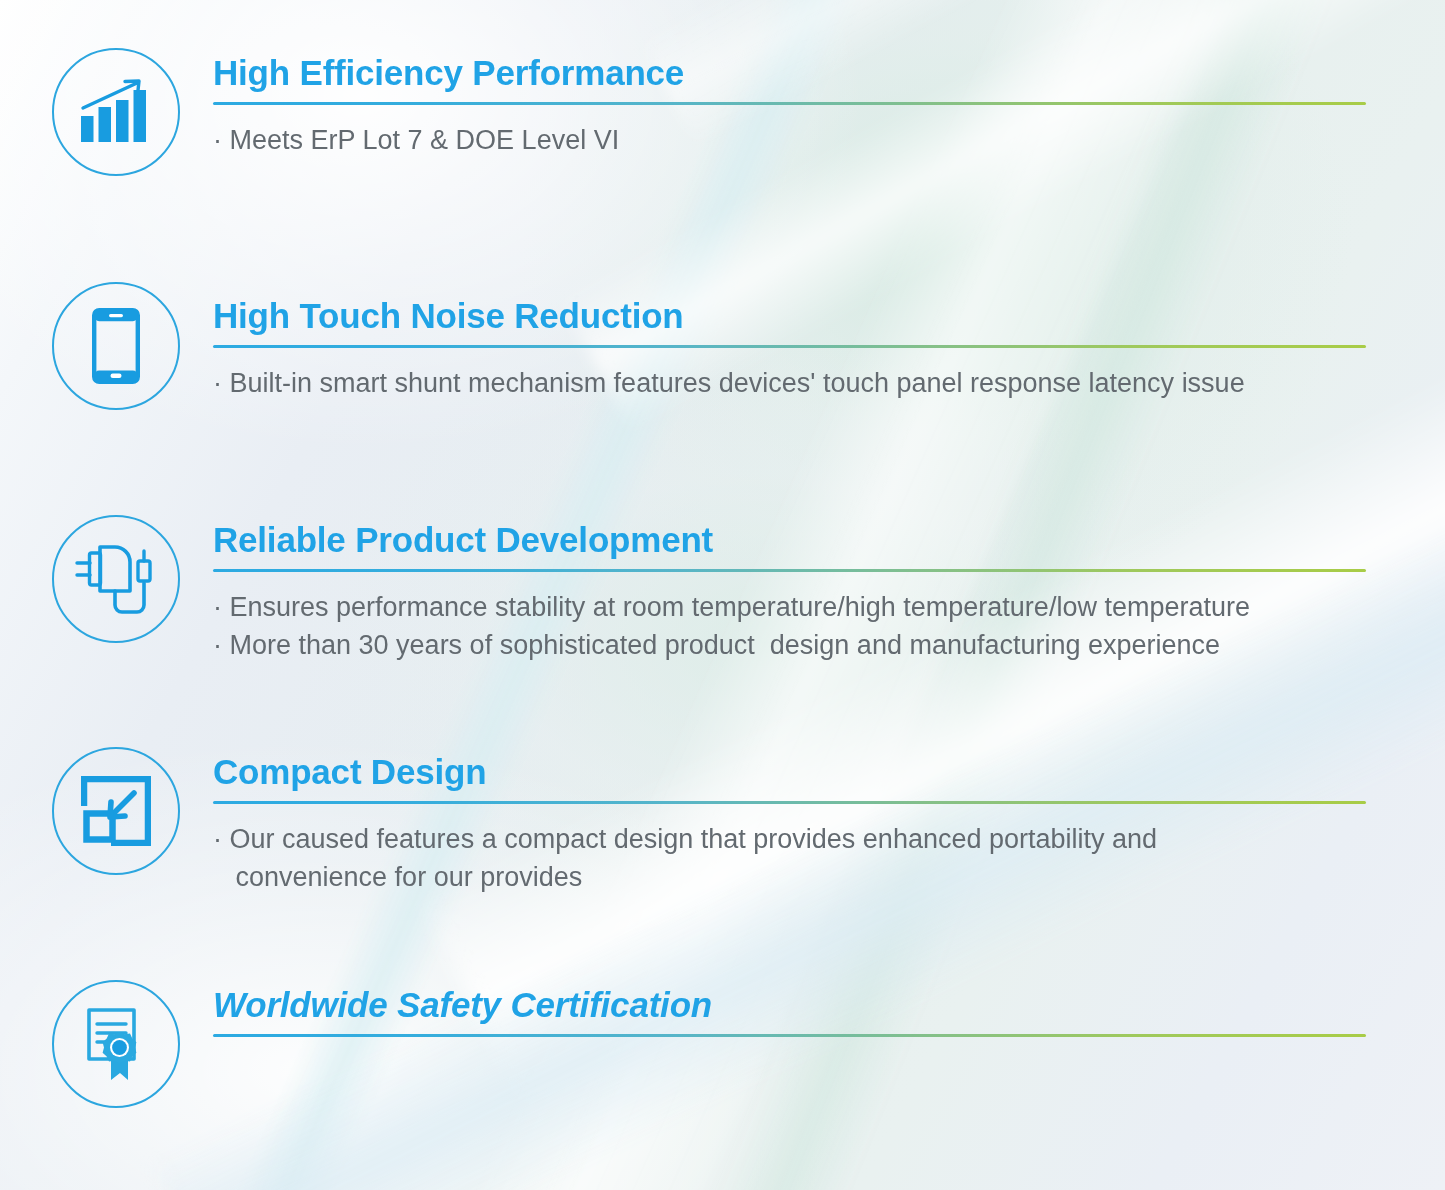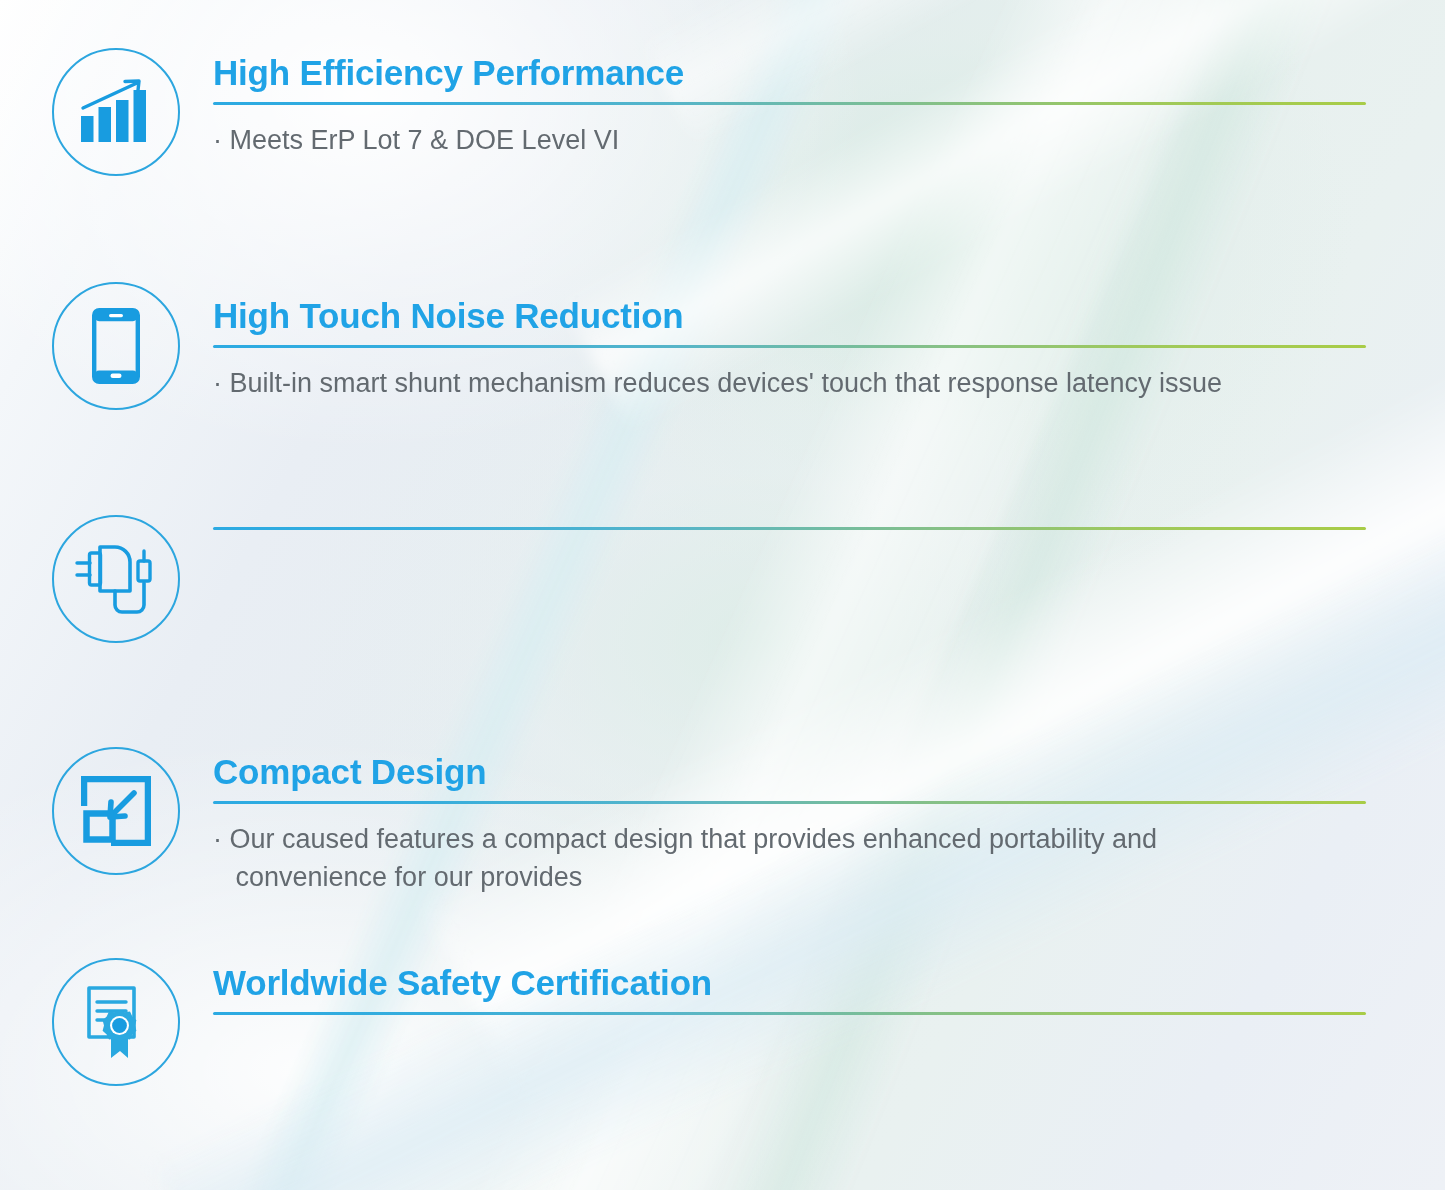--- a/index.html
+++ b/index.html
@@ -227,21 +227,21 @@
   }
   .feature-desc .bullet-line {
     white-space: pre;
   }
 
   
   #row-efficiency   { top: 46px; }
   #row-touch-noise  { top: 280px; align-items: center; }
   #row-reliable     { top: 513px; }
   #row-compact      { top: 745px; }
-  #row-safety       { top: 956px; }
+  #row-safety       { top: 978px; font-style: italic; }
 
   #row-efficiency  .divider { width: 1153px; }
   #row-touch-noise .divider { width: 1153px; }
   #row-reliable    .divider { width: 1153px; }
   #row-compact     .divider { width: 1153px; }
   #row-safety      .divider { width: 1153px; }
 </style>
 </head>
 <body>
 
@@ -293,21 +293,21 @@
           <rect x="2.2" y="62.5" width="43.6" height="11.3" rx="5" fill="#189CE0"></rect>
           <rect x="17" y="6" width="14" height="3.2" rx="1.6" fill="#ffffff"></rect>
           <rect x="18.5" y="65.5" width="11" height="4.4" rx="2.2" fill="#ffffff"></rect>
         </svg>
       </span>
     </div>
     <div class="feature-text">
       <div class="feature-title">High Touch Noise Reduction</div>
       <div class="divider"></div>
       <div class="feature-desc">
-        <div class="bullet-line">· Built-in smart shunt mechanism reduces devices' touch that response latency issue</div>
+        <div class="bullet-line">· Built-in smart shunt mechanism features devices' touch panel response latency issue</div>
       </div>
     </div>
   </div>
 
   <div class="feature-row" id="row-reliable">
     <div class="icon-circle">
       <span>
         <svg width="82" height="72" viewBox="0 0 82 72" fill="none" xmlns="http://www.w3.org/2000/svg">
 
           <path d="M2 20 H15" stroke="#189CE0" stroke-width="3.4" stroke-linecap="round"></path>
@@ -318,21 +318,26 @@
           <path d="M25 4 H40 A15 15 0 0 1 55 19 V48 H25 Z" stroke="#189CE0" stroke-width="3.6" stroke-linejoin="round" fill="none"></path>
 
           <path d="M40 48 V62 A7 7 0 0 0 47 69 H62 A7 7 0 0 0 69 62 V40" stroke="#189CE0" stroke-width="3.6" stroke-linecap="round" stroke-linejoin="round" fill="none"></path>
 
           <rect x="63" y="18" width="12" height="20" rx="2" stroke="#189CE0" stroke-width="3.4" fill="none"></rect>
           <path d="M69 8 V18" stroke="#189CE0" stroke-width="3.4" stroke-linecap="round"></path>
         </svg>
       </span>
     </div>
     <div class="feature-text">
-      <div class="divider"></div>
+      <div class="feature-title">Reliable Product Development</div>
+      <div class="divider"></div>
+      <div class="feature-desc">
+        <div class="bullet-line">· Ensures performance stability at room temperature/high temperature/low temperature</div>
+        <div class="bullet-line">· More than 30 years of sophisticated product  design and manufacturing experience</div>
+      </div>
     </div>
   </div>
 
   <div class="feature-row" id="row-compact">
     <div class="icon-circle">
       <span>
         <svg width="70" height="70" viewBox="0 0 70 70" fill="none" xmlns="http://www.w3.org/2000/svg">
 
           <path d="M3 30 V3 H67 V67 H30" stroke="#189CE0" stroke-width="6.5" stroke-linejoin="miter" fill="none"></path>
 

